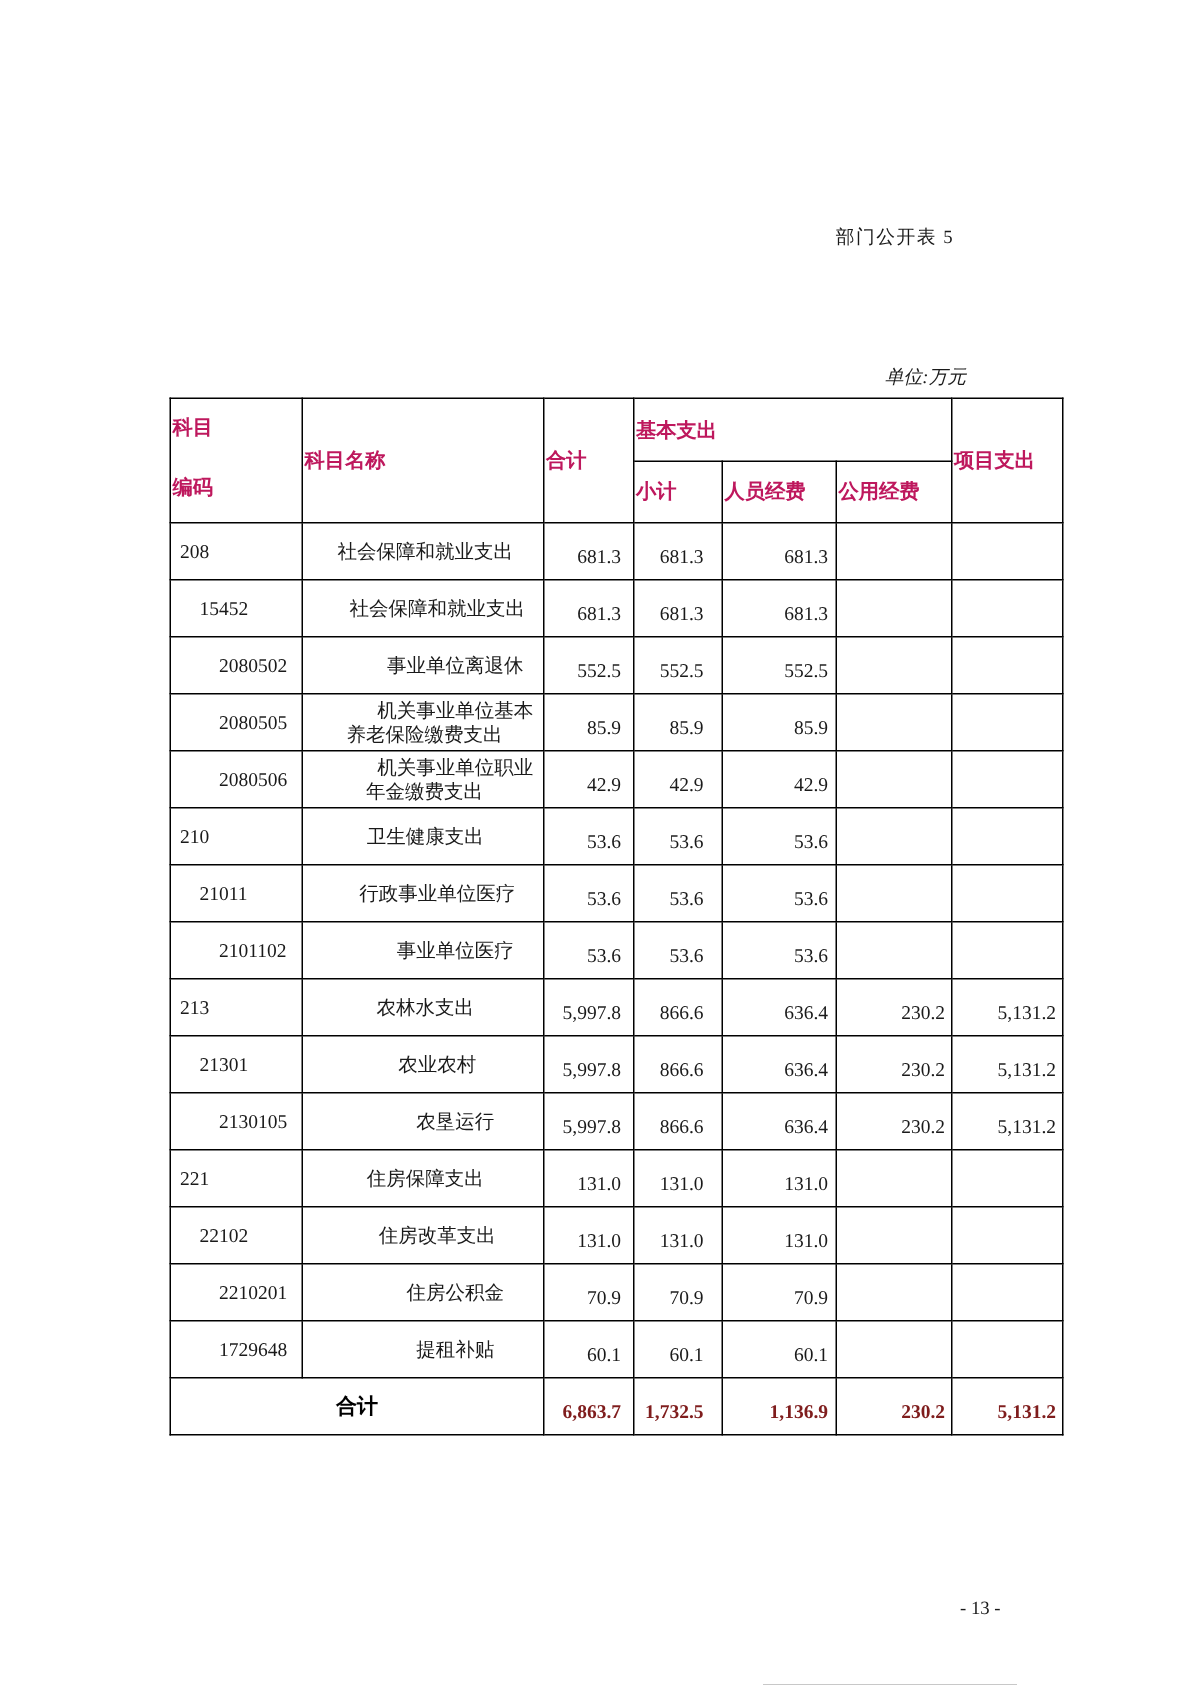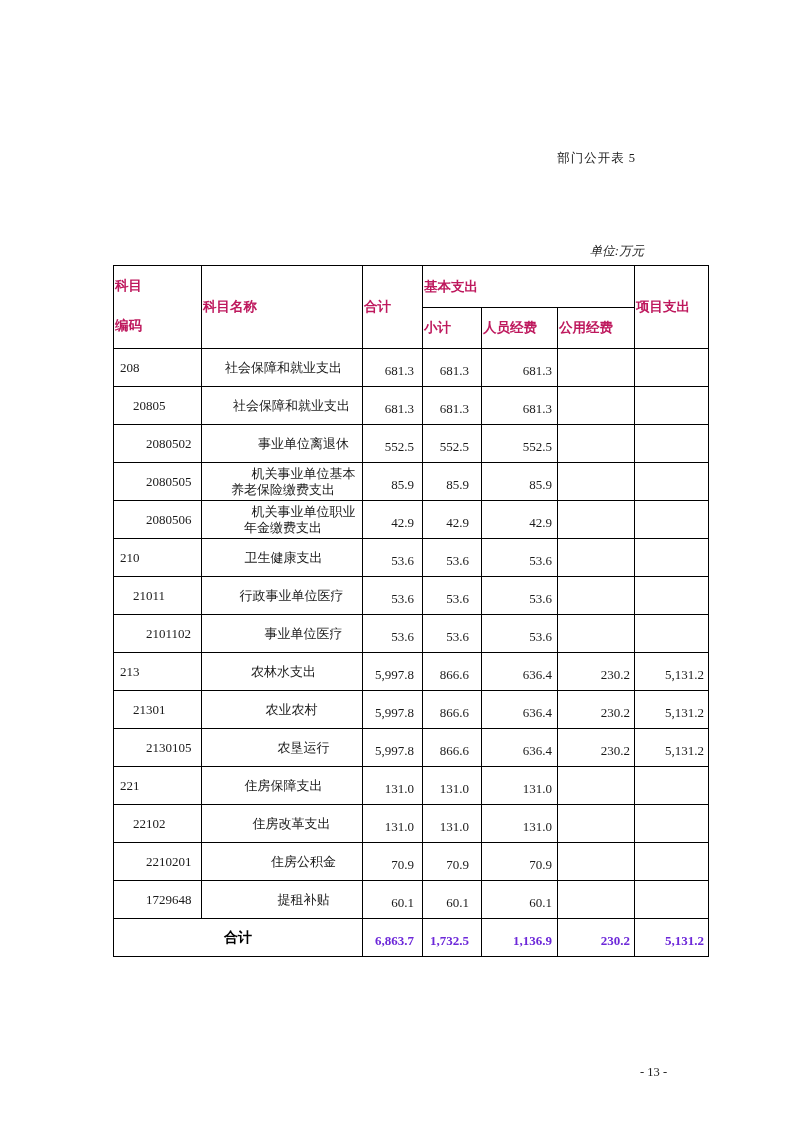--- a/index.html
+++ b/index.html
@@ -98,21 +98,21 @@
   td.c7 { padding-right: 4px; }
   tfoot td.total-label {
     font-size: 14px;
     font-weight: bold;
     text-align: center;
     vertical-align: middle;
     color: #000;
   }
   tfoot td.td-num {
     font-weight: bold;
-    color: #6d28d9;
+    color: #7f1d1d;
   }
   .page-number {
     position: absolute;
     top: 1028px;
     left: 640px;
     font-size: 12.5px;
     margin-top: 37px;
   }
 </style>
 </head>
@@ -156,21 +156,21 @@
         <tr>
           <td class="td-code lvl1">208</td>
           <td class="td-name lvl1">社会保障和就业支出</td>
           <td class="td-num c3">681.3</td>
           <td class="td-num c4">681.3</td>
           <td class="td-num c5">681.3</td>
           <td class="td-num c6"></td>
           <td class="td-num c7"></td>
         </tr>
         <tr>
-          <td class="td-code lvl2">20805</td>
+          <td class="td-code lvl2">15452</td>
           <td class="td-name lvl2">社会保障和就业支出</td>
           <td class="td-num c3">681.3</td>
           <td class="td-num c4">681.3</td>
           <td class="td-num c5">681.3</td>
           <td class="td-num c6"></td>
           <td class="td-num c7"></td>
         </tr>
         <tr>
           <td class="td-code lvl3">2080502</td>
           <td class="td-name lvl3">事业单位离退休</td>

